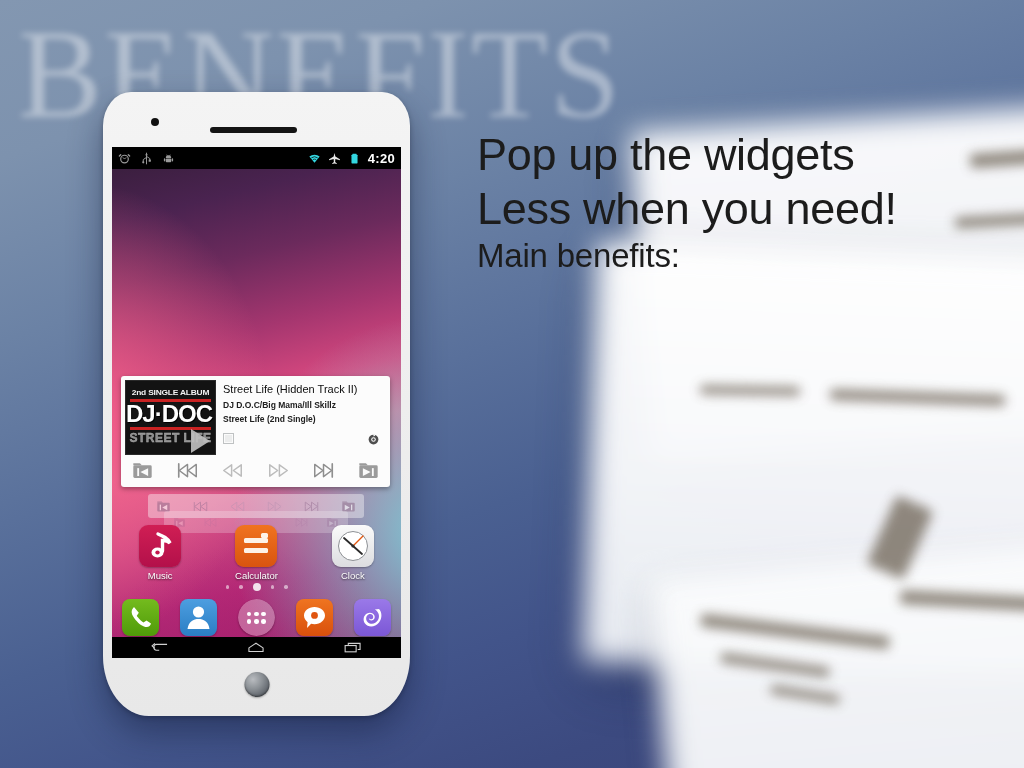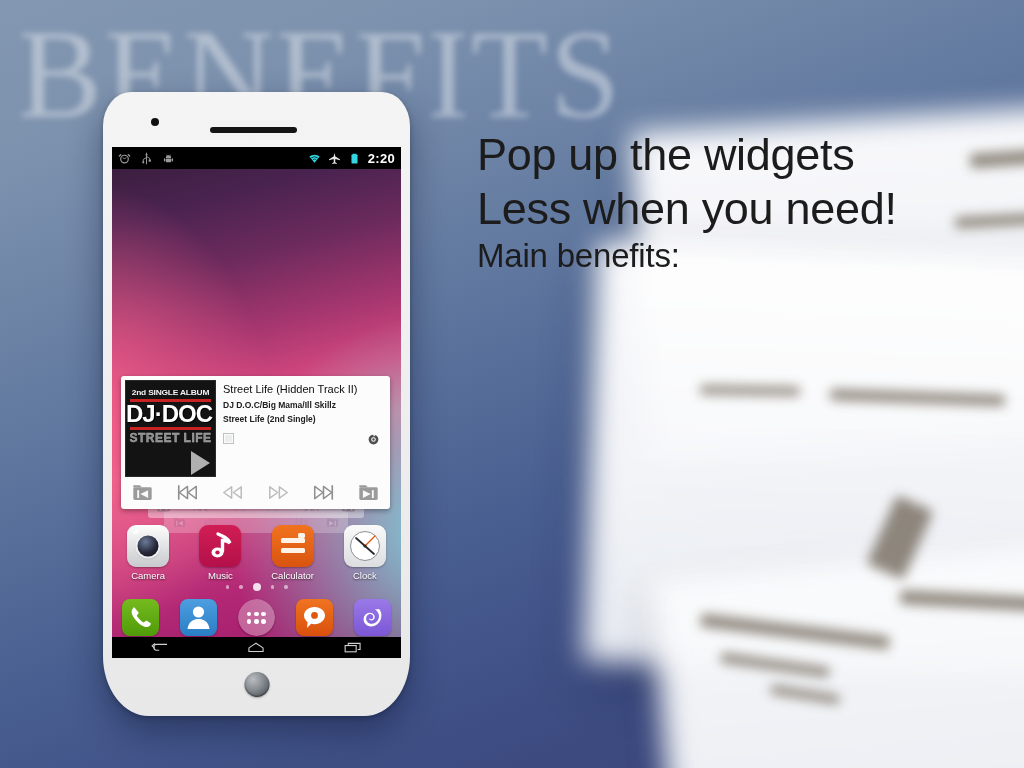--- a/index.html
+++ b/index.html
@@ -166,21 +166,21 @@
   
   .widget{
     position:absolute;left:9px;top:229px;width:269px;
     background:#fcfcfc;
     border-radius:3px;
     box-shadow:0 2px 5px rgba(0,0,0,.35);
     overflow:hidden;
   }
   .widget-top{display:flex;padding:4px 4px 0 4px;}
   .album-art{
-    position:relative;width:91px;height:97px;flex:0 0 91px;
+    position:relative;width:91px;height:75px;flex:0 0 91px;
     background:#131313;border:1px solid #2a2a2a;box-sizing:border-box;
     overflow:hidden;
   }
   .aa-line1{
     position:absolute;left:0;right:0;top:7px;text-align:center;
     color:#f2f2f2;font-size:8px;font-weight:bold;letter-spacing:-.2px;
     font-family:"Liberation Sans Condensed","Liberation Sans",sans-serif;
     transform:scaleX(1.05);
   }
   .aa-bar{position:absolute;left:4px;right:4px;height:2.5px;background:#c92222;}
@@ -358,21 +358,21 @@
           <path d="M6.2 10.8 A10 10 0 0 1 17.8 10.8" stroke="#000" stroke-width="1.4" fill="none"></path>
           <path d="M9 14 A6 6 0 0 1 15 14" stroke="#000" stroke-width="1.2" fill="none"></path>
         </svg>
         <svg class="sb-icon" viewBox="0 0 24 24">
           <path d="M12 1.8 L13.6 8.5 L22 13.2 L22 15.2 L13.6 12.8 L13.2 18.6 L16.4 21 L16.4 22.3 L12 21 L7.6 22.3 L7.6 21 L10.8 18.6 L10.4 12.8 L2 15.2 L2 13.2 L10.4 8.5 Z" fill="#e8e8e8"></path>
         </svg>
         <svg class="sb-icon" viewBox="0 0 24 24">
           <rect x="8" y="3.4" width="8" height="2" rx=".6" fill="#33d6e0"></rect>
           <rect x="6.4" y="5" width="11.2" height="16" rx="1.2" fill="#33d6e0"></rect>
         </svg>
-        <div class="sb-time">2:20</div>
+        <div class="sb-time">4:20</div>
       </div>
     </div>
 
     <div class="wallpaper"></div>
 
     <div class="ghost ghost-1">
       <div class="ghost-controls">
         <span class="gctrl">
           <svg viewBox="0 0 24 24" width="15" height="15">
               <rect x="2" y="6" width="20" height="14" rx="1.6" fill="#9b7f99"></rect>
@@ -521,28 +521,20 @@
             <rect x="15.9" y="9.3" width="2.1" height="9" fill="#fafafa"></rect>
             <path d="M5.6 9.3 L5.6 18.3 L14.4 13.8 Z" fill="#fafafa"></path>
           </svg>
         </span>
       </div>
     </div>
 
     <div class="apps-row">
       <div class="app-cell">
         <div class="app-ic">
-          <div class="cam-body"></div>
-          <div class="cam-lens"></div>
-          <div class="cam-glint"></div>
-        </div>
-        <div class="app-label">Camera</div>
-      </div>
-      <div class="app-cell">
-        <div class="app-ic">
           <div class="mus-body"></div>
           <svg viewBox="0 0 42 42" width="42" height="42" style="position:absolute;inset:0;">
             <path d="M19 9 C24 11 29 13 31 18 C29 16 26 15.5 23.5 15.5 L23.5 26" fill="none" stroke="#fff" stroke-width="3.4" stroke-linecap="round"></path>
             <ellipse cx="18.5" cy="27.5" rx="6" ry="5" fill="#fff"></ellipse>
             <ellipse cx="18.5" cy="27.5" rx="2.2" ry="1.9" fill="#c3164f"></ellipse>
           </svg>
         </div>
         <div class="app-label">Music</div>
       </div>
       <div class="app-cell">

